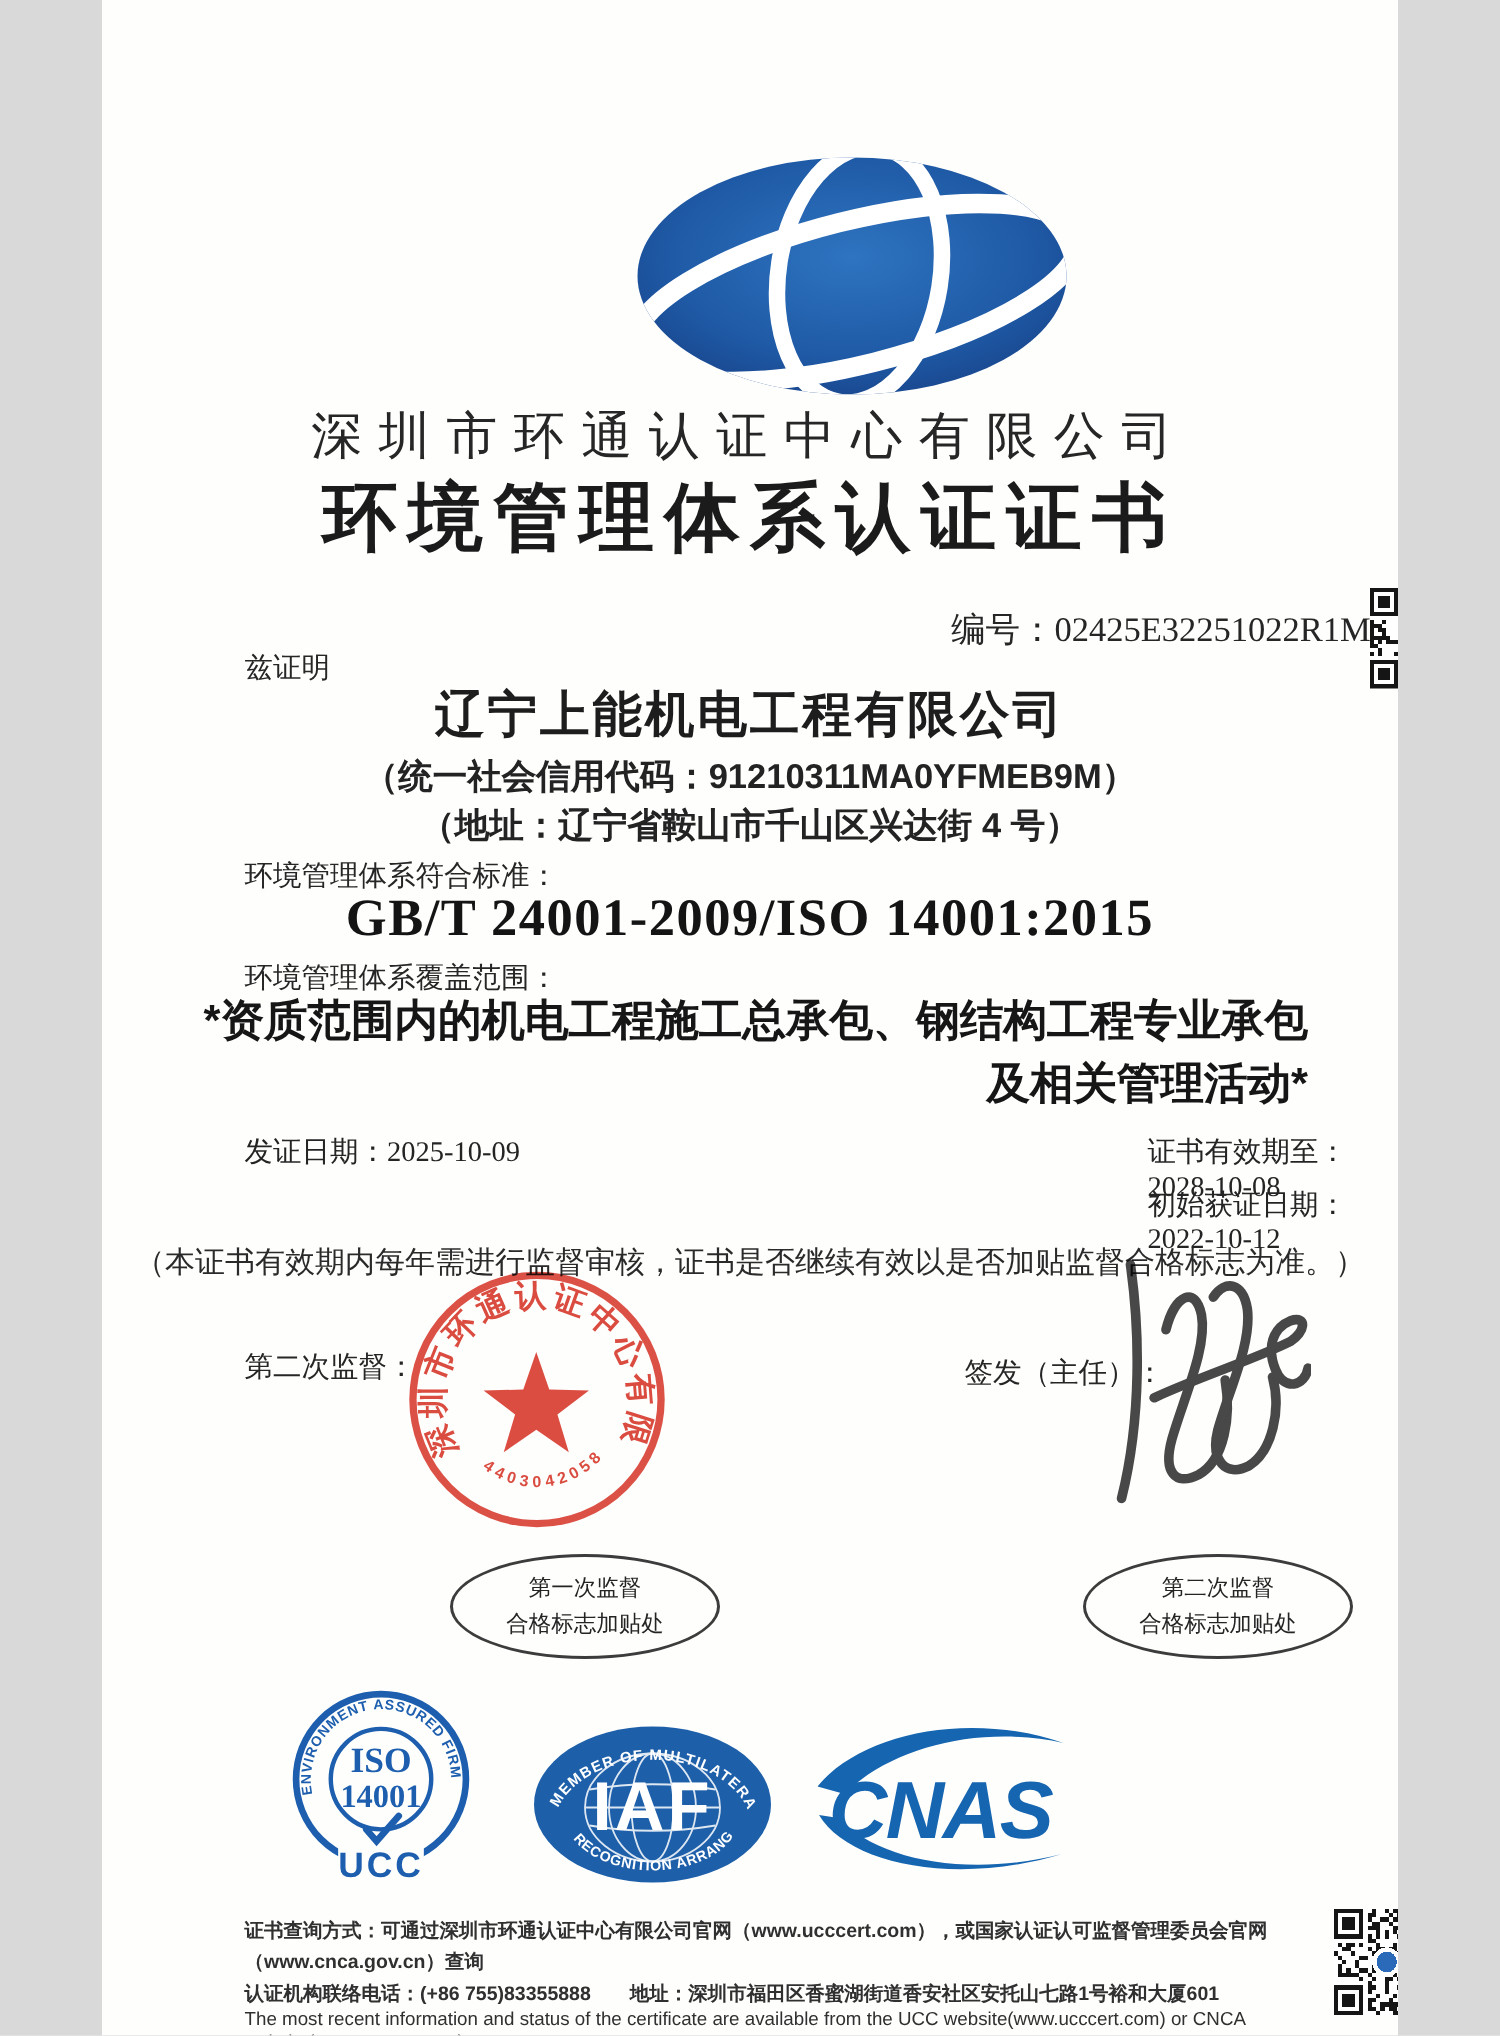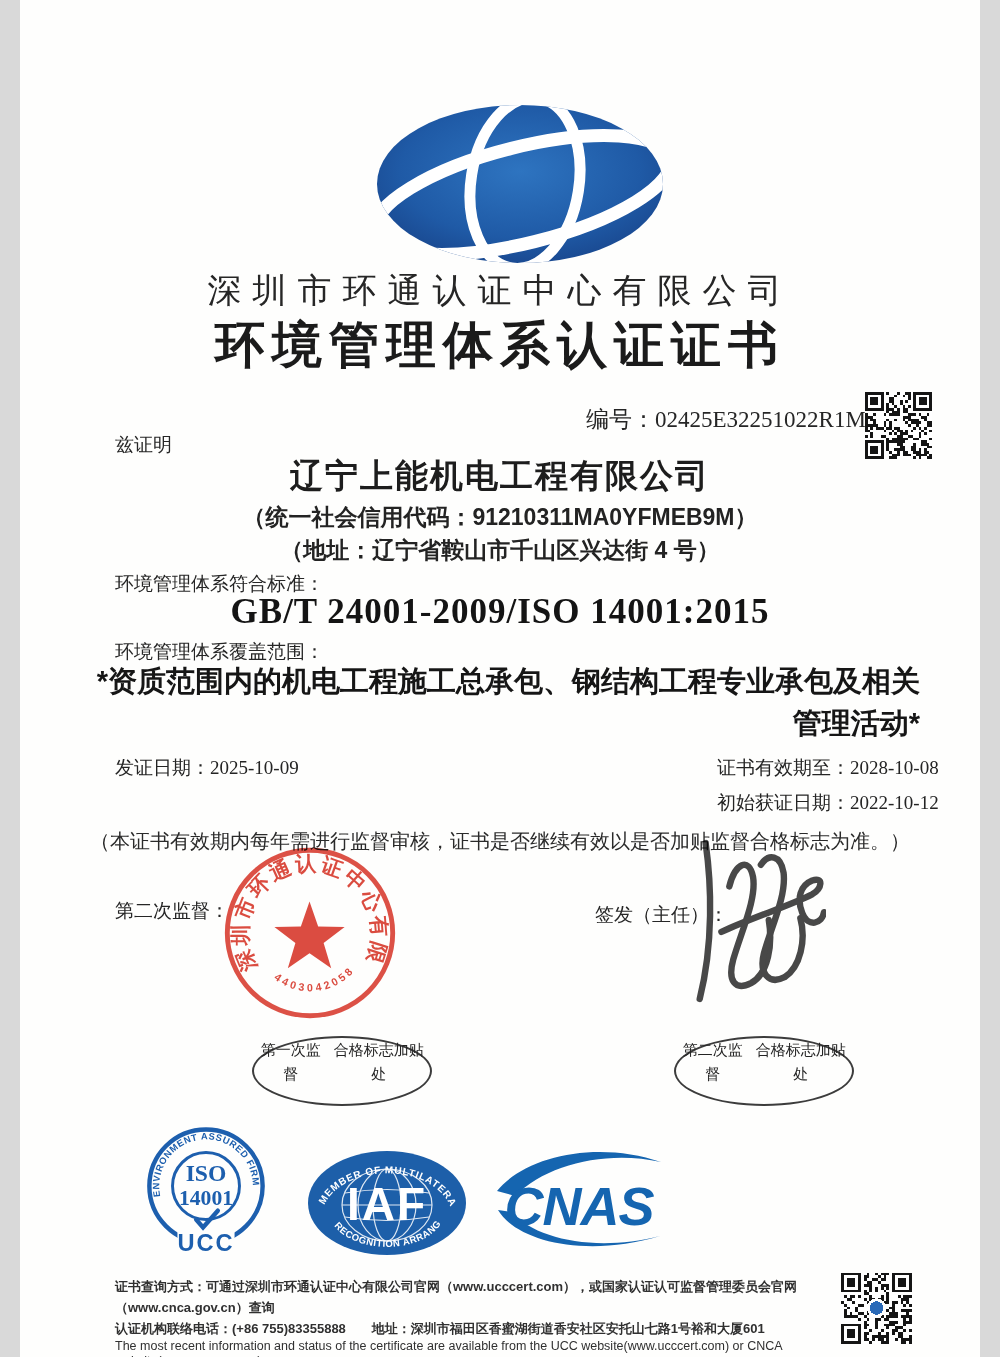--- a/index.html
+++ b/index.html
@@ -1,17 +1,17 @@
 <!DOCTYPE html>
 <html><head>
 <meta charset="utf-8">
 <style>
   html,body{margin:0;padding:0;background:#d9d9d9;}
-  .page{position:relative;width:960px;height:1357px;margin:0 auto;background:#fefefd;
-        font-family:"Liberation Serif",serif;color:#232323;overflow:hidden;}
+  .page{position:relative;width:820px;height:1357px;margin:0 auto;background:#fefefd;
+        font-family:"Liberation Serif",serif;color:#232323;overflow:hidden;padding-left:44px;}
   .abs{position:absolute;}
   .ctr{left:0;right:0;text-align:center;}
 
   .logo-svg{left:355px;top:103px;width:290px;height:162px;}
 
   .org-name{top:268px;font-size:34px;letter-spacing:11px;font-weight:500;color:#262626;}
   .cert-title{top:312px;font-size:50px;font-weight:700;letter-spacing:7px;color:#1b1b1b;
               font-family:"Liberation Sans",sans-serif;}
 
   .cert-no{left:566px;top:404px;font-size:23px;color:#262626;}
@@ -38,21 +38,21 @@
 
   .note{top:828px;font-size:20px;color:#2a2a2a;}
 
   .seal-label{left:95px;top:898px;}
   .seal-svg{left:200px;top:843px;width:180px;height:180px;mix-blend-mode:multiply;}
   .sign-label{left:575px;top:902px;}
   .sign-svg{left:658px;top:836px;width:148px;height:170px;mix-blend-mode:multiply;}
 
   .oval{width:176px;height:66px;border:2px solid #3c3c3c;border-radius:50%;
         text-align:center;font-size:15px;line-height:24px;color:#242424;
-        display:flex;flex-direction:row;justify-content:center;}
+        display:flex;flex-direction:column;justify-content:center;}
   .oval1{left:232px;top:1036px;}
   .oval2{left:654px;top:1036px;}
 
   .ucc-svg{left:113px;top:1126px;width:146px;height:130px;}
   .iaf-svg{left:287px;top:1150px;width:160px;height:106px;}
   .cnas-svg{left:477px;top:1146px;width:165px;height:106px;}
   .acc-text{left:660px;top:1150px;}
   .acc-cn{font-size:17px;letter-spacing:5px;line-height:23px;color:#4a4a4a;
           font-family:"Liberation Sans",sans-serif;font-weight:500;}
   .acc-en{font-size:17px;line-height:22px;color:#3d3d3d;font-weight:700;

